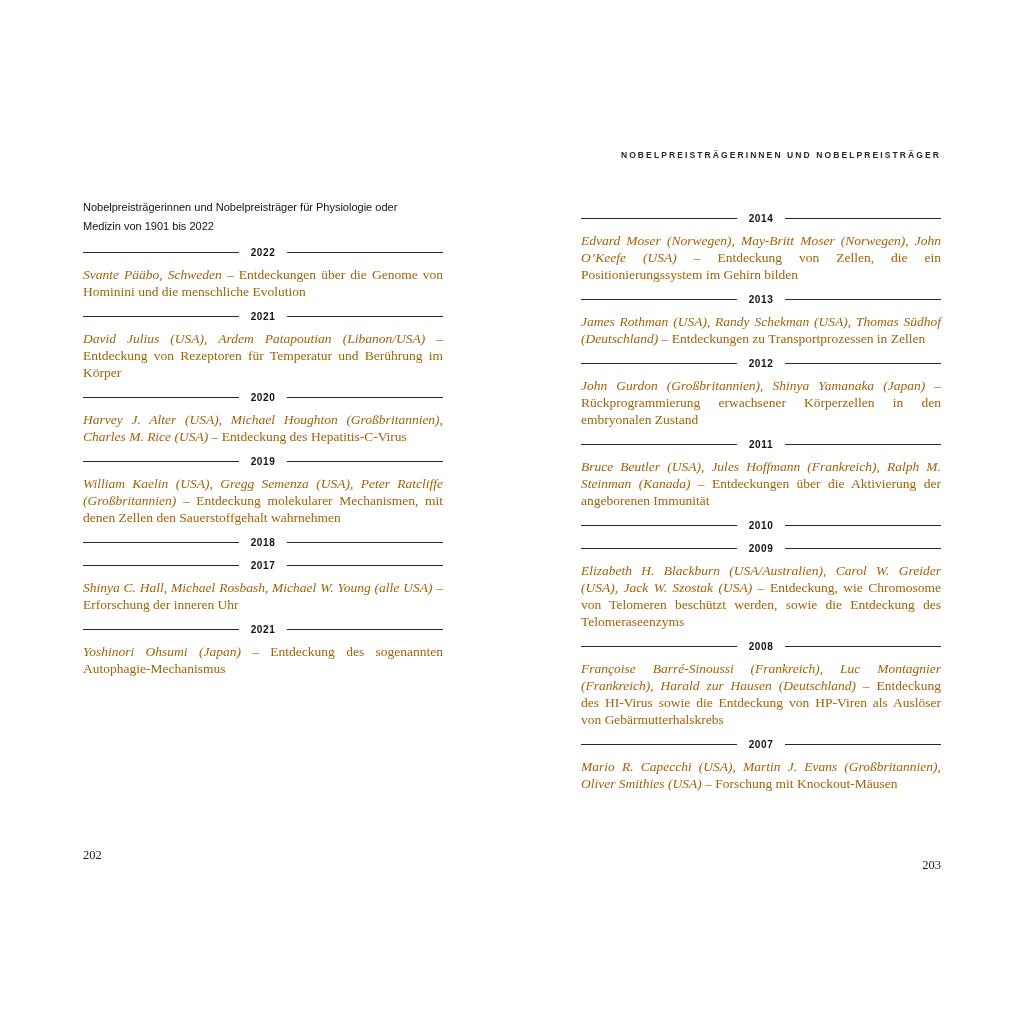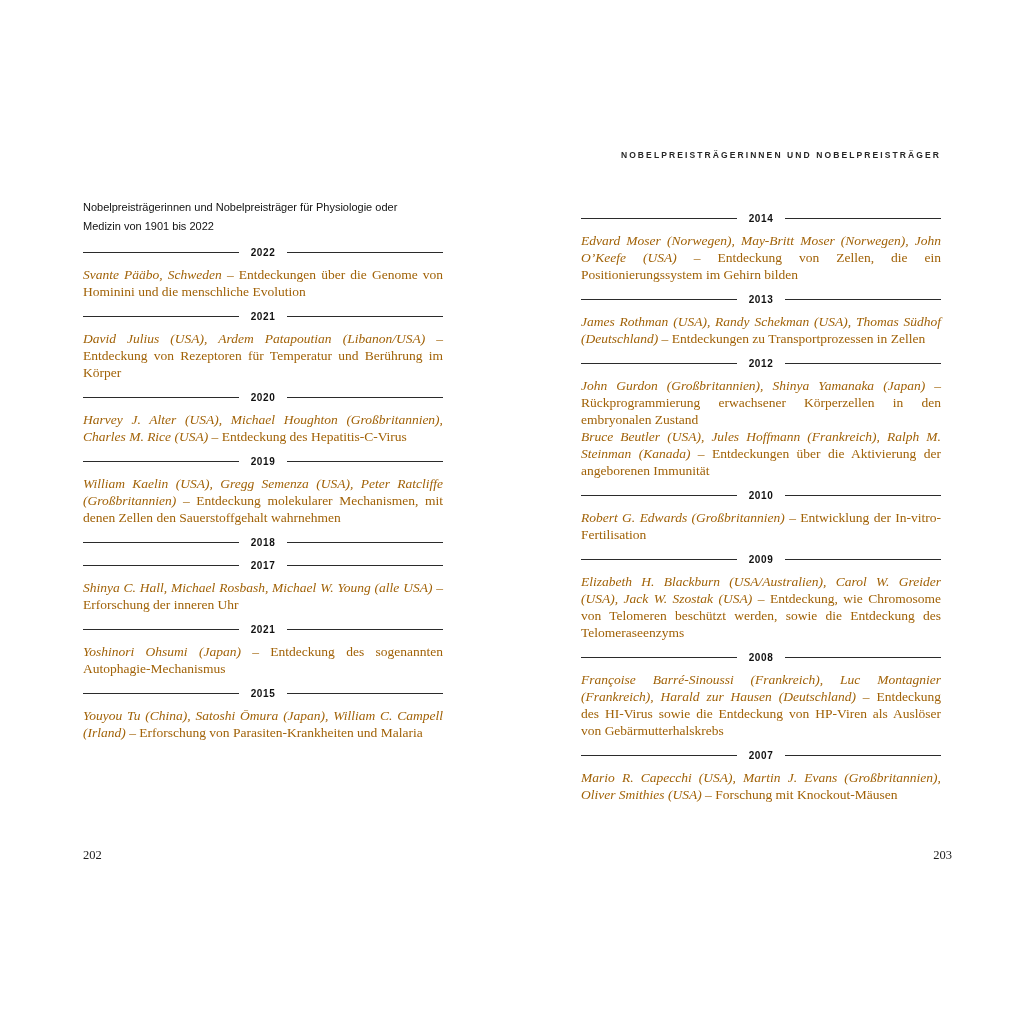--- a/index.html
+++ b/index.html
@@ -63,21 +63,21 @@
   }
   .entry-text em { font-style: italic; }
   .page-number {
     position: absolute;
     top: 848px;
     font-size: 12.5px;
     color: #1c1c1c;
     text-align: center;
   }
   .page-number.left  { left: 83px; }
-  .page-number.right { right: 72px; }
+  .page-number.right { right: 83px; margin-top: 10px; }
 </style>
 </head>
 <body>
 
 <div class="running-head">NOBELPREISTRÄGERINNEN UND NOBELPREISTRÄGER</div>
 
 <div class="col col-left">
   <h1 class="page-title">Nobelpreisträgerinnen und Nobelpreisträger für Physiologie oder Medizin von 1901 bis 2022</h1>
 
   <section>
@@ -135,28 +135,20 @@
 
   <section>
     <div class="year-row">
       <span class="rule"></span>
       <span class="year">2021</span>
       <span class="rule"></span>
     </div>
     <p class="entry-text"><em>Yoshinori Ohsumi (Japan)</em> <span>– Entdeckung des sogenannten Autophagie-Mechanismus</span></p>
   </section>
 
-  <section>
-    <div class="year-row">
-      <span class="rule"></span>
-      <span class="year">2015</span>
-      <span class="rule"></span>
-    </div>
-    <p class="entry-text"><em>Youyou Tu (China), Satoshi Ōmura (Japan), William C. Campell (Irland)</em> <span>– Erforschung von Parasiten-Krankheiten und Malaria</span></p>
-  </section>
 </div>
 
 <div class="col col-right">
   <section>
     <div class="year-row">
       <span class="rule"></span>
       <span class="year">2014</span>
       <span class="rule"></span>
     </div>
     <p class="entry-text"><em>Edvard Moser (Norwegen), May-Britt Moser (Norwegen), John O’Keefe (USA)</em> <span>– Entdeckung von Zellen, die ein Positionierungssystem im Gehirn bilden</span></p>
@@ -174,30 +166,34 @@
   <section>
     <div class="year-row">
       <span class="rule"></span>
       <span class="year">2012</span>
       <span class="rule"></span>
     </div>
     <p class="entry-text"><em>John Gurdon (Großbritannien), Shinya Yamanaka (Japan)</em> <span>– Rückprogrammierung erwachsener Körperzellen in den embryonalen Zustand</span></p>
   </section>
 
   <section>
+    <div class="year-row">
+      <span class="rule"></span>
+      <span class="year">2011</span>
+      <span class="rule"></span>
+    </div>
     <p class="entry-text"><em>Bruce Beutler (USA), Jules Hoffmann (Frankreich), Ralph M. Steinman (Kanada)</em> <span>– Entdeckungen über die Aktivierung der angeborenen Immunität</span></p>
   </section>
 
   <section>
     <div class="year-row">
       <span class="rule"></span>
       <span class="year">2010</span>
       <span class="rule"></span>
     </div>
-    <p class="entry-text"><em>Robert G. Edwards (Großbritannien)</em> <span>– Entwicklung der In-vitro-Fertilisation</span></p>
   </section>
 
   <section>
     <div class="year-row">
       <span class="rule"></span>
       <span class="year">2009</span>
       <span class="rule"></span>
     </div>
     <p class="entry-text"><em>Elizabeth H. Blackburn (USA/Australien), Carol W. Greider (USA), Jack W. Szostak (USA)</em> <span>– Entdeckung, wie Chromosome von Telomeren beschützt werden, sowie die Entdeckung des Telomeraseenzyms</span></p>
   </section>

